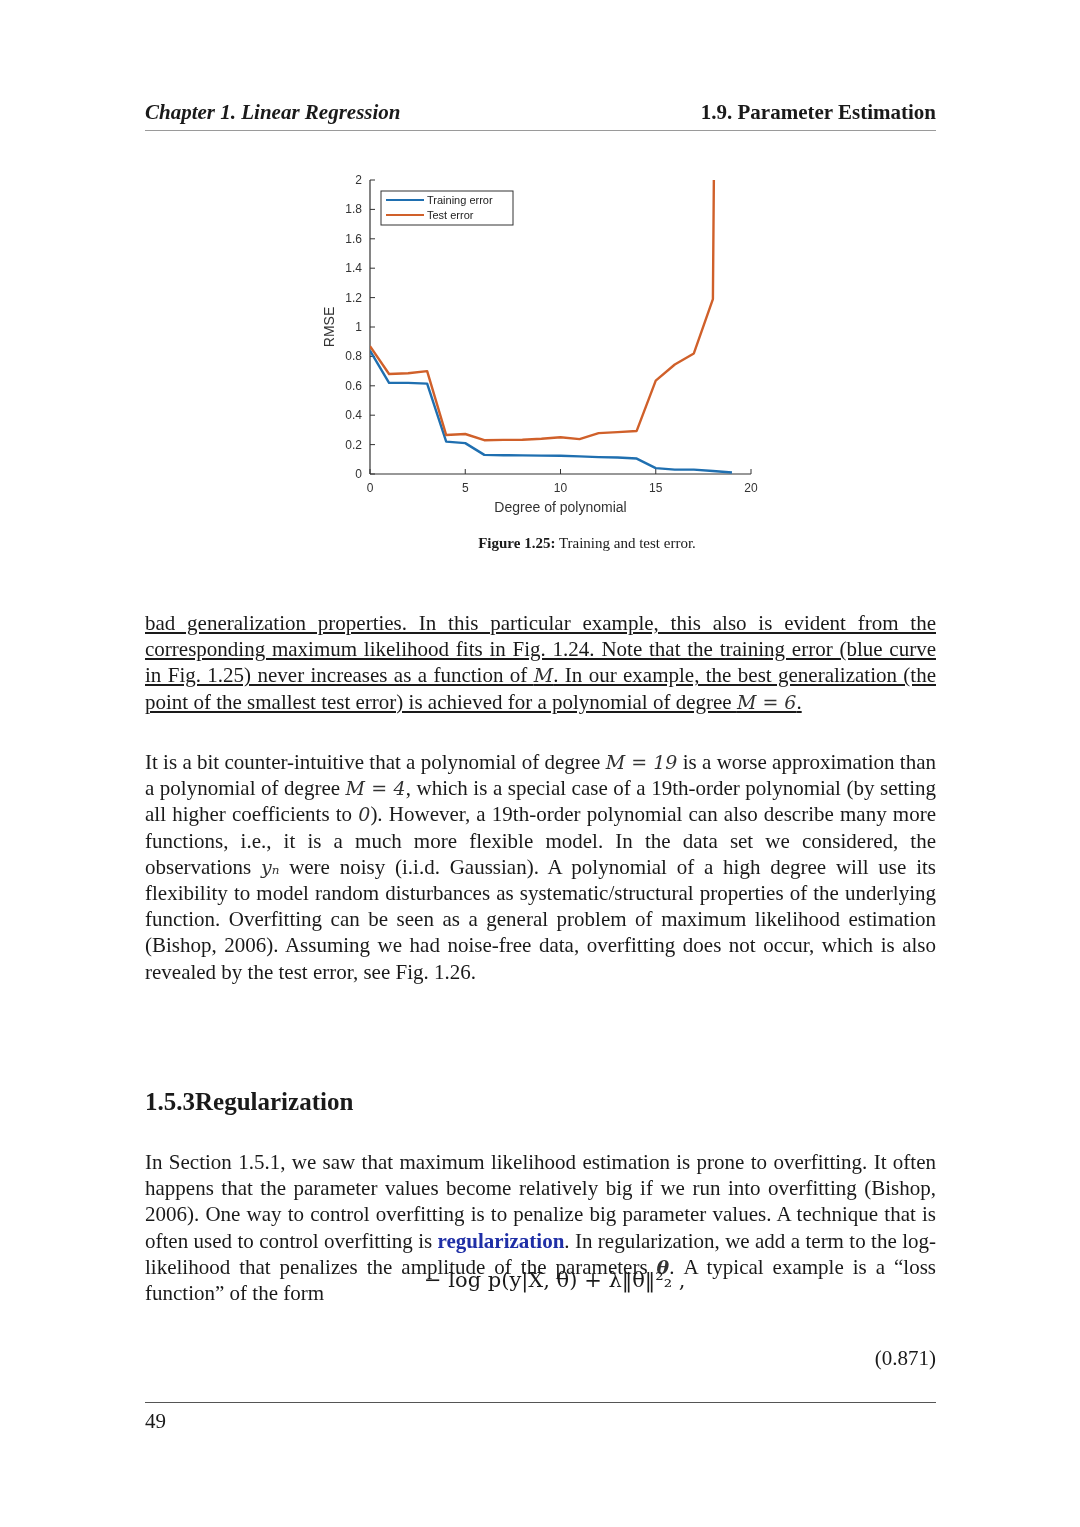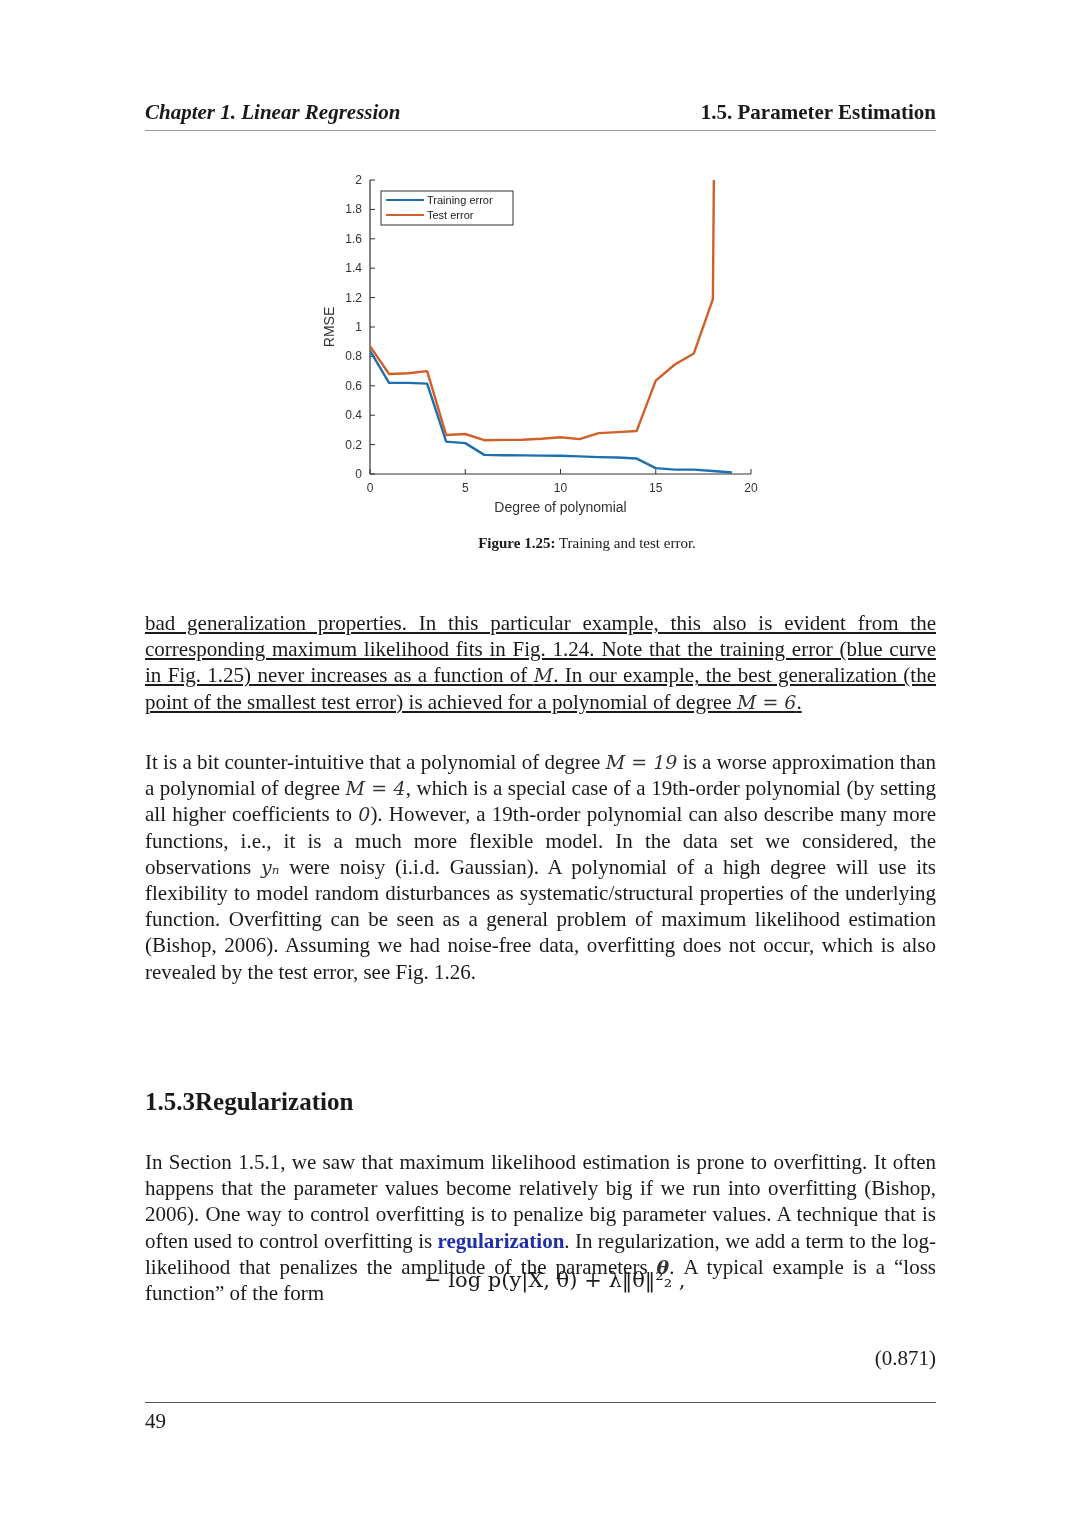--- a/index.html
+++ b/index.html
@@ -21,21 +21,21 @@
   .equation { position: absolute; left: 424px; top: 1268px; font-size: 21px; font-family: "DejaVu Serif", serif; }
   .eqnum { position: absolute; right: 144px; top: 1346px; font-size: 21px; }
   .footer-rule { position: absolute; left: 145px; top: 1402px; width: 791px; border-top: 1.5px solid #555; }
   .pageno { position: absolute; left: 145px; top: 1409px; font-size: 21px; }
 </style>
 </head>
 <body>
 
 <div class="header">
   <span class="left">Chapter 1. Linear Regression</span>
-  <span class="right">1.5.  Parameter Estimation</span>
+  <span class="right">1.9.  Parameter Estimation</span>
 </div>
 
 <svg class="chart" viewBox="300 165 480 360" width="480" height="360">
   <g id="axes">
       <line x1="370" y1="474" x2="751" y2="474" stroke="#333" stroke-width="1.2"></line>
       <line x1="370" y1="474" x2="370" y2="180" stroke="#333" stroke-width="1.2"></line>
       <line x1="370" y1="474" x2="370" y2="469" stroke="#333" stroke-width="1"></line>
       <text x="370" y="492" text-anchor="middle" font-size="12" fill="#333" font-family="&quot;Liberation Sans&quot;, &quot;DejaVu Sans&quot;, sans-serif">0</text>
       <line x1="465.25" y1="474" x2="465.25" y2="469" stroke="#333" stroke-width="1"></line>
       <text x="465.25" y="492" text-anchor="middle" font-size="12" fill="#333" font-family="&quot;Liberation Sans&quot;, &quot;DejaVu Sans&quot;, sans-serif">5</text>

